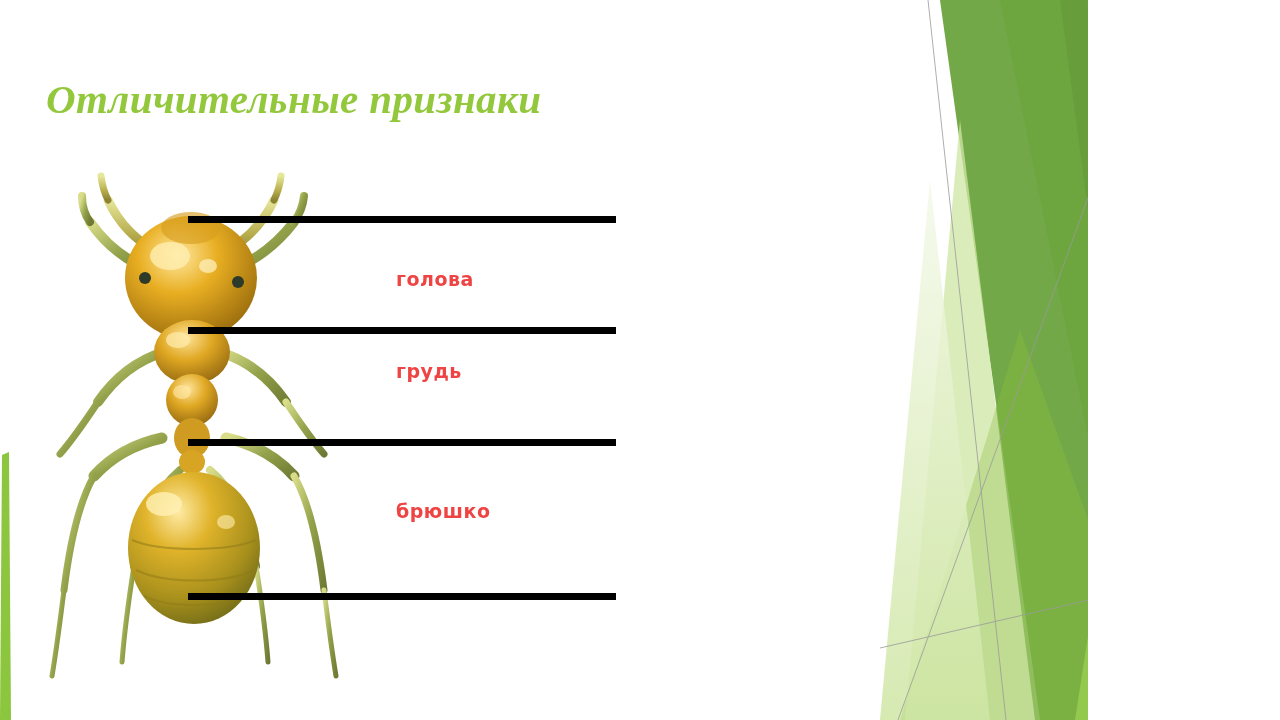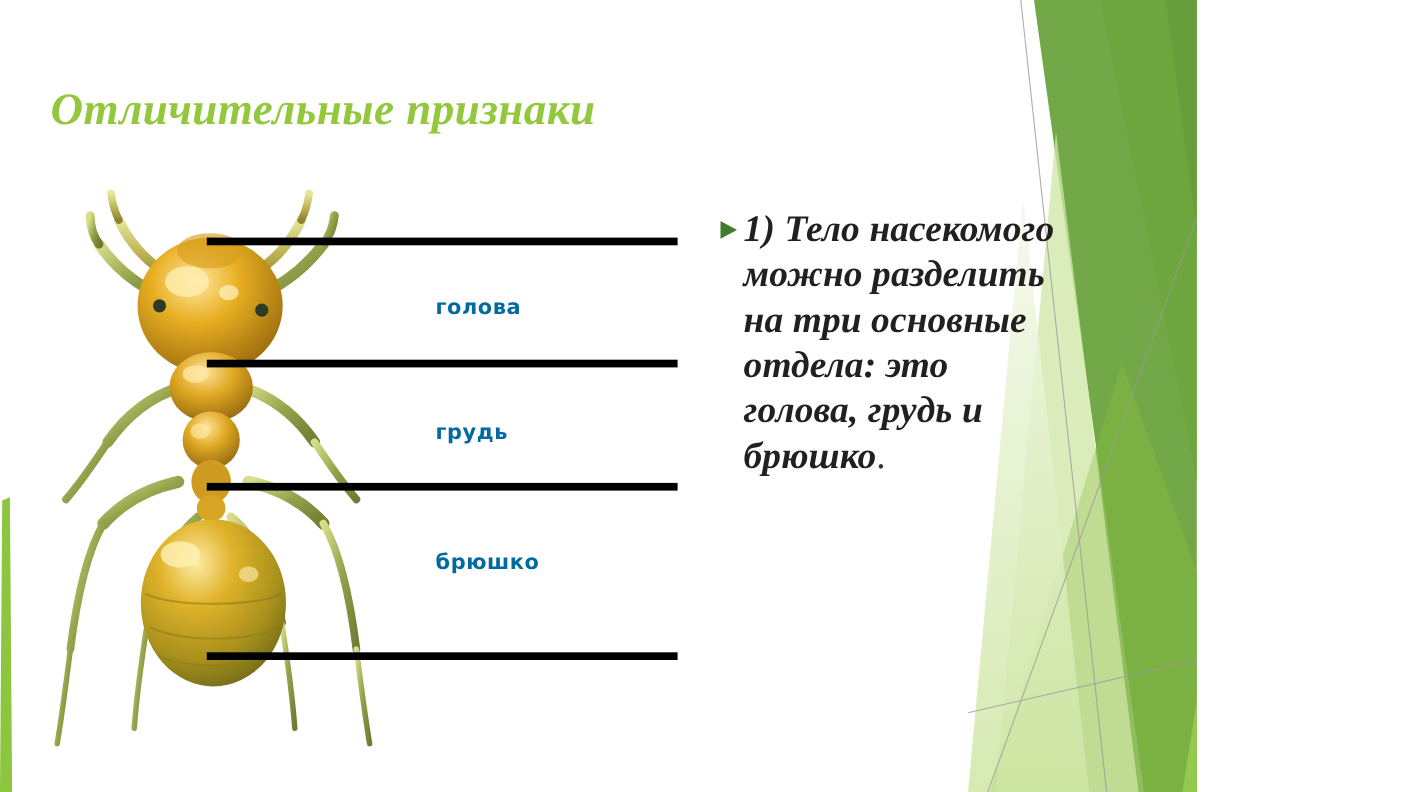--- a/index.html
+++ b/index.html
@@ -63,25 +63,25 @@
   #leader-3 { top: 439px; }
   #leader-4 { top: 593px; }
 
   
   .part-label {
     position: absolute;
     font-family: "DejaVu Sans", sans-serif;
     font-weight: bold;
     font-size: 19px;
     letter-spacing: 0.5px;
-    color: #0369a1;
+    color: #ef4444;
     white-space: nowrap;
   }
   #label-head    { left: 396px; top: 268px; }
-  #label-thorax  { left: 396px; top: 382px; }
+  #label-thorax  { left: 396px; top: 360px; }
   #label-abdomen { left: 396px; top: 500px; }
 
   
   #body-block {
     position: absolute;
     left: 652px;
     top: 188px;
     width: 320px;
     display: flex;
     align-items: flex-start;
@@ -252,22 +252,14 @@
 
   <div class="leader" id="leader-1"></div>
   <div class="leader" id="leader-2"></div>
   <div class="leader" id="leader-3"></div>
   <div class="leader" id="leader-4"></div>
 
   <div class="part-label" id="label-head">голова</div>
   <div class="part-label" id="label-thorax">грудь</div>
   <div class="part-label" id="label-abdomen">брюшко</div>
 
-  <div id="body-block">
-    <span id="bullet-marker">
-      <svg width="20" height="20" viewBox="0 0 20 20" xmlns="http://www.w3.org/2000/svg">
-        <polygon points="3,2 18,10 3,18" fill="#3e7d2b"></polygon>
-      </svg>
-    </span>
-    <div id="body-text"><span>1) Тело насекомого можно разделить на три основные отдела: это голова, грудь и брюшко</span><span class="tail">.</span></div>
-  </div>
 
 </div>
 
 </body></html>

